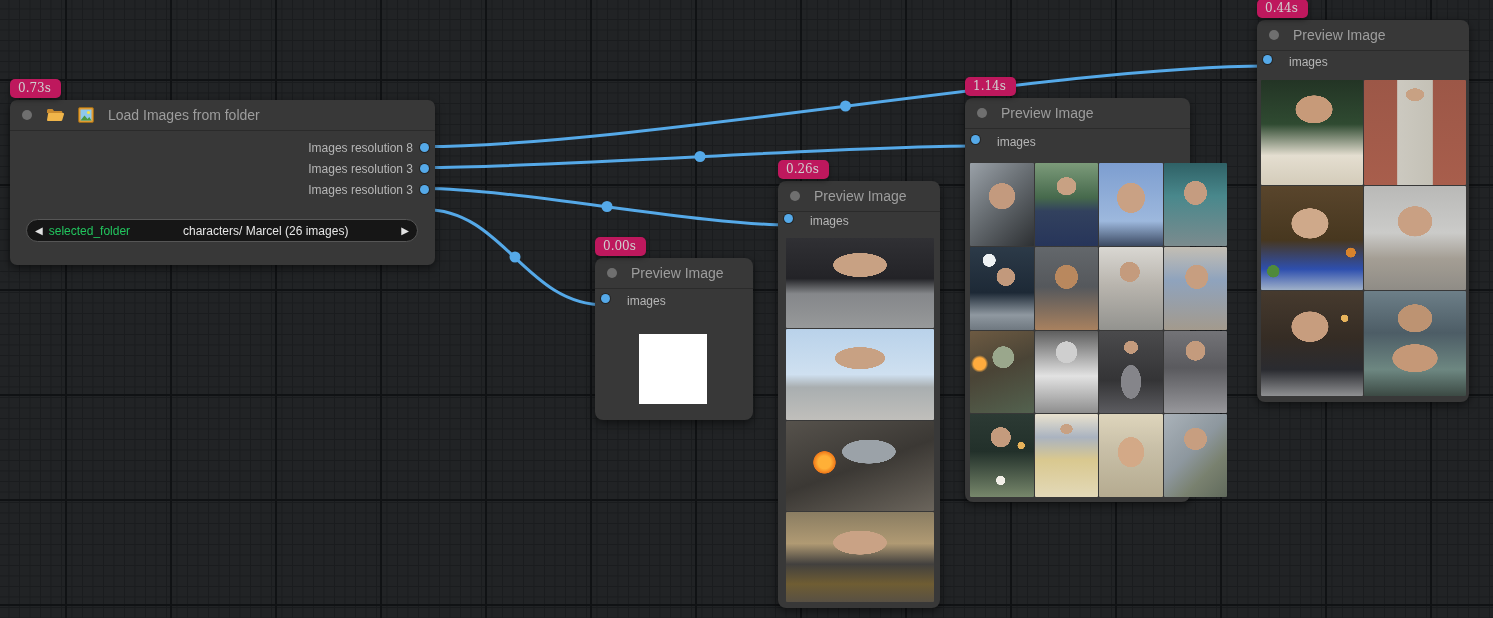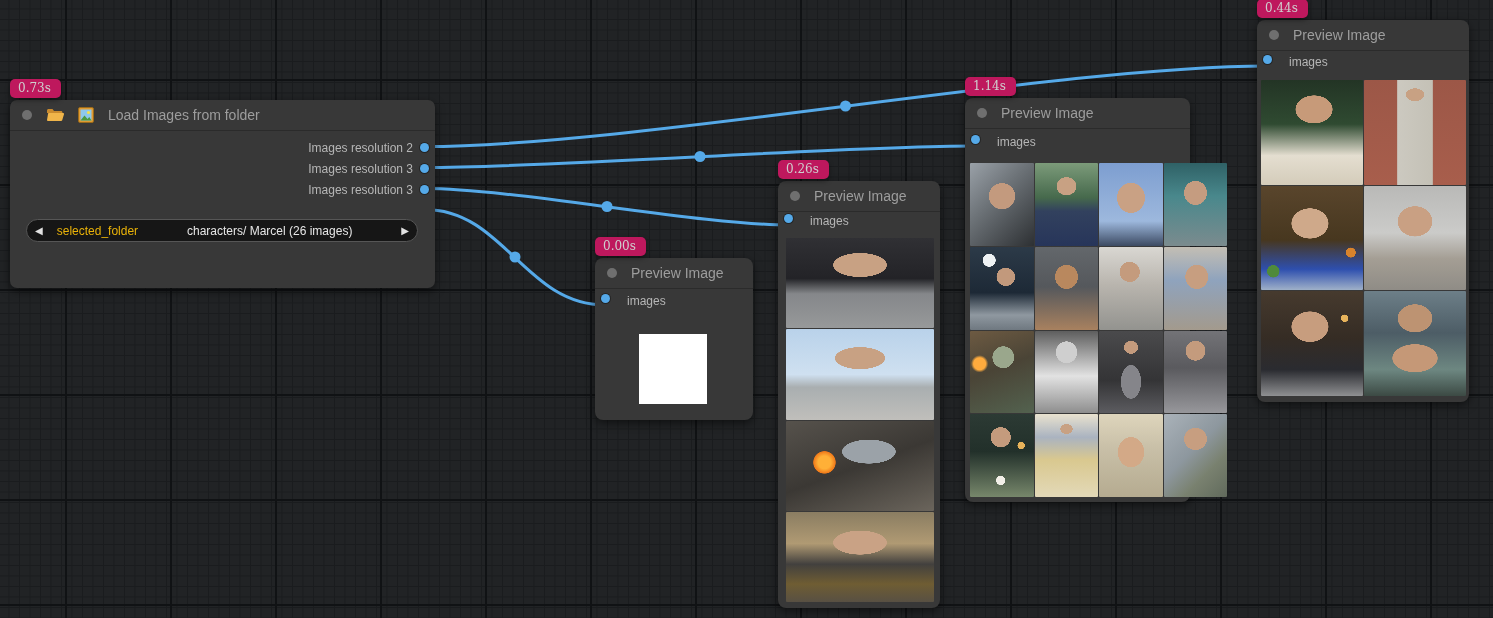--- a/index.html
+++ b/index.html
@@ -36,21 +36,21 @@
   .out-rows{margin-top:6px;}
   .out-row{display:flex;justify-content:flex-end;align-items:center;height:21px;padding-right:6px;font-size:12px;color:#b6b6b6;gap:7px;}
   .in-row{display:flex;height:24px;padding-left:6px;font-size:12px;color:#b6b6b6;gap:17px;}
   .combo{
     position:absolute;left:16px;right:17px;top:119px;height:23px;
     background:#161616;border:1px solid #565656;border-radius:12px;
     display:flex;align-items:center;padding:0 8px;box-sizing:border-box;
     font-size:12px;white-space:nowrap;
   }
   .combo .arrow{color:#e2e2e2;font-size:10px;flex:0 0 auto;cursor:pointer;line-height:1;}
-  .combo .wname{color:#eab308;margin-left:14px;flex:0 0 auto;}
+  .combo .wname{color:#22c55e;margin-left:6px;flex:0 0 auto;}
   .combo .wvalue{flex:1 1 auto;text-align:center;color:#e6e6e6;overflow:hidden;text-overflow:ellipsis;padding:0 4px;}
   .thumb{border-radius:1px;background:#2a2a2a;}
   .p2-grid{position:absolute;left:8px;top:57px;width:148px;height:364px;display:grid;grid-template-rows:repeat(4,1fr);gap:1px;}
   .p3-grid{position:absolute;left:5px;top:65px;width:257px;height:334px;display:grid;grid-template-columns:repeat(4,1fr);grid-template-rows:repeat(4,1fr);gap:1px;}
   .p4-grid{position:absolute;left:4px;top:60px;width:205px;height:316px;display:grid;grid-template-columns:repeat(2,1fr);grid-template-rows:repeat(3,1fr);gap:1px;}
   .white-img{position:absolute;left:44px;top:76px;width:68px;height:70px;background:#ffffff;}
   .hdr-ico{flex:0 0 auto;display:flex;align-items:center;}
 </style>
 </head>
 <body>
@@ -65,21 +65,21 @@
       <path d="M 424.5 209.5 C 504 209.5, 525 305, 605 305"></path>
     </g>
     <g fill="#55a9e8">
       <circle cx="845.5" cy="106" r="5.5"></circle>
       <circle cx="700" cy="156.5" r="5.5"></circle>
       <circle cx="607" cy="206.5" r="5.5"></circle>
       <circle cx="515" cy="257" r="5.5"></circle>
     </g>
   </svg>
 
-  <div class="node" style="left:10px;top:100px;width:425px;height:188px;border-radius:7px;">
+  <div class="node" style="left:10px;top:100px;width:425px;height:165px;border-radius:7px;">
     <div class="badge">0.73s</div>
     <div class="node-header">
       <span class="collapse-dot"></span>
       <span class="hdr-ico">
         <svg width="18" height="14" viewBox="0 0 18 14">
             <path d="M1 2.5C1 1.7 1.7 1 2.5 1h4l1.5 2H15c.8 0 1.5.7 1.5 1.5V5H1z" fill="#c98a2e"></path>
             <path d="M2.6 5h14.6c.7 0 1 .6.8 1.2l-1.8 6c-.2.5-.6.8-1.1.8H1.9c-.6 0-1-.5-.9-1.1L2 5.9C2 5.4 2.3 5 2.6 5z" fill="#f0b54a"></path>
           </svg>
       </span>
       <span class="hdr-ico">
@@ -87,21 +87,21 @@
             <rect x="0.5" y="0.5" width="15" height="15" rx="1.5" fill="#e09a32" stroke="#9a6a1a"></rect>
             <rect x="2.5" y="2.5" width="11" height="11" fill="#8ec8ec"></rect>
             <circle cx="10.5" cy="5.5" r="1.6" fill="#f5e04a"></circle>
             <path d="M2.5 13.5l4-5 3 3.4 1.8-2 2.2 3.6z" fill="#4c9a3e"></path>
           </svg>
       </span>
       <span class="hdr-title">Load Images from folder</span>
     </div>
     <div class="out-rows">
       <div class="out-row">
-        <span>Images resolution 2</span>
+        <span>Images resolution 8</span>
         <span class="port"></span>
       </div>
       <div class="out-row">
         <span>Images resolution 3</span>
         <span class="port"></span>
       </div>
       <div class="out-row">
         <span>Images resolution 3</span>
         <span class="port"></span>
       </div>

